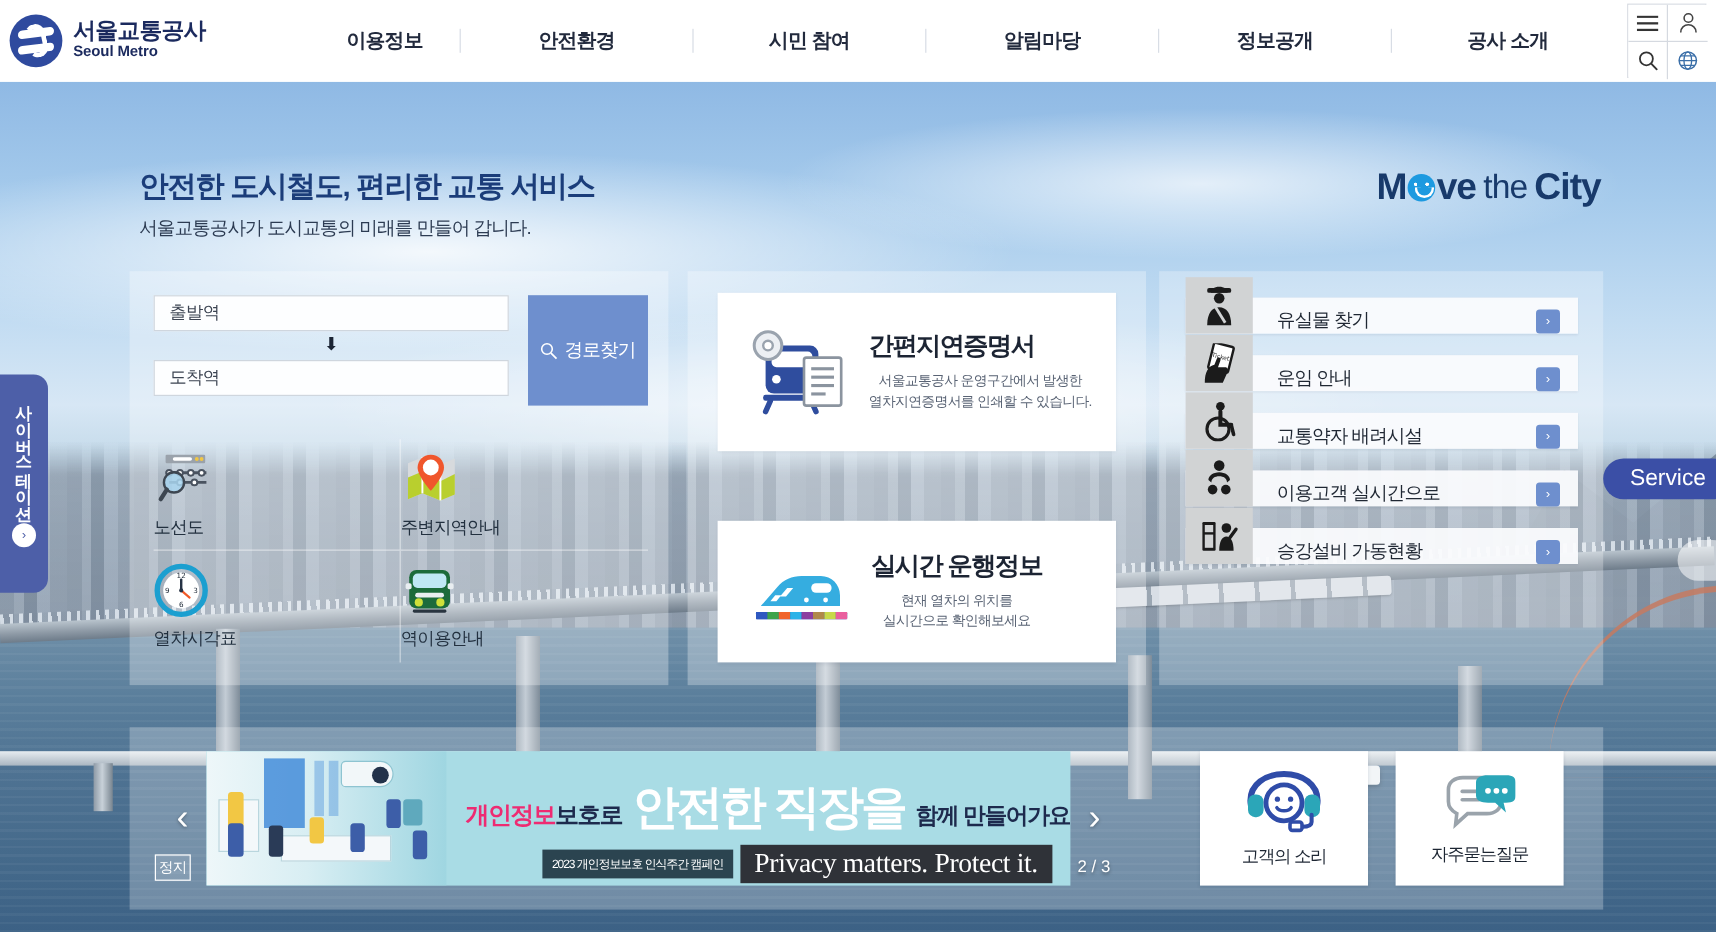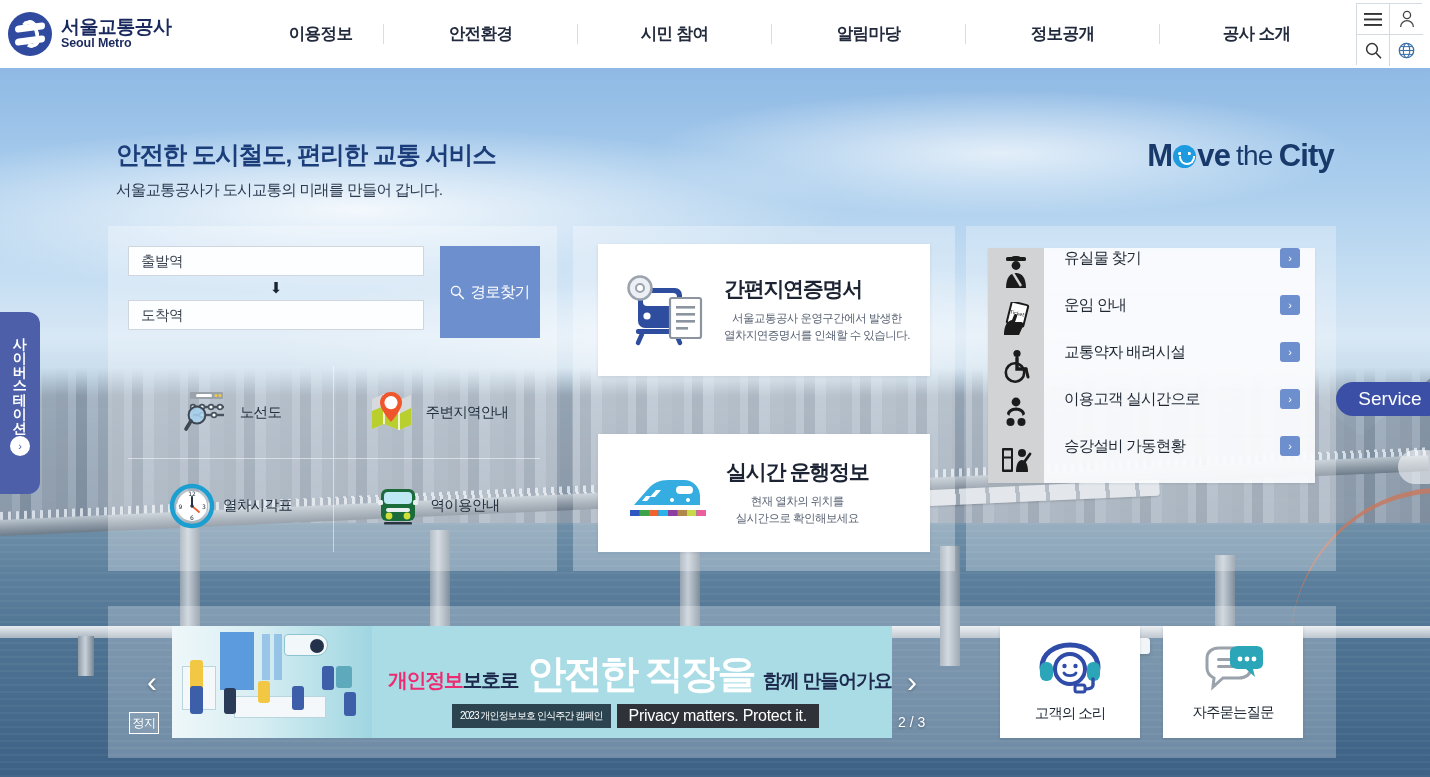--- a/index.html
+++ b/index.html
@@ -193,21 +193,21 @@
     background:#6e8fce; color:#fff; border:none; cursor:pointer;
     font-size:15.5px; font-weight:500; letter-spacing:-.7px;
     display:flex; align-items:center; justify-content:center; gap:5px;
     font-family:"Liberation Sans","DejaVu Sans",sans-serif;
   }
   .quick-grid {
     position:absolute; left:20px; top:140px; width:412px; height:186px;
     display:grid; grid-template-columns:1fr 1fr; grid-template-rows:1fr 1fr;
   }
   .quick-cell {
-    display:flex; flex-direction:row; align-items:center; justify-content:center;
+    display:flex; flex-direction:column; align-items:flex-start; justify-content:center;
     cursor:pointer; gap:8px;
     border-right:1px solid rgba(255,255,255,.5); border-bottom:1px solid rgba(255,255,255,.5);
   }
   .quick-cell:nth-child(2n) { border-right:none; }
   .quick-cell:nth-child(3),.quick-cell:nth-child(4) { border-bottom:none; }
   .quick-label { font-size:14.5px; color:#22303f; letter-spacing:-.7px; font-weight:500; }
 
   .panel-mid { position:absolute; left:573px; top:0; width:382px; height:345px; background:rgba(255,255,255,.30); }
   .card-mid {
     position:absolute; left:25px; width:332px; background:#fff;
@@ -216,21 +216,21 @@
   }
   .card-mid.a { top:18px; height:132px; }
   .card-mid.b { top:208px; height:118px; }
   .cm-text { line-height:1.25; }
   .cm-title { font-size:21px; font-weight:bold; color:#1c2433; letter-spacing:-1.3px; }
   .cm-desc { margin-top:8px; font-size:11.5px; color:#596374; letter-spacing:-.55px; line-height:1.5; text-align:center; }
 
   .panel-right { position:absolute; left:966px; top:0; width:370px; height:345px; background:rgba(255,255,255,.28); }
   .rlist { position:absolute; left:22px; top:22px; width:327px; }
   .ritem {
-    height:47px; display:flex; align-items:flex-start;
+    height:30px; margin-bottom:18px; display:flex; align-items:flex-end;
     background:rgba(250,251,253,.94); cursor:pointer;
     box-shadow:0 1px 2px rgba(30,50,80,.10);
   }
   .ricon {
     width:56px; height:47px; background:#d1d3d4; flex:0 0 56px;
     display:flex; align-items:center; justify-content:center;
   }
   .rlabel { flex:1; padding-left:20px; font-size:15.5px; color:#1f2733; letter-spacing:-.8px; }
   .rgo {
     width:20px; height:20px; margin-right:15px; background:#6e8fce;
@@ -302,21 +302,21 @@
   .bn-line1 { position:absolute; left:16px; top:28px; white-space:nowrap; display:flex; align-items:baseline; }
   .t-pink { color:#ee2b72; font-size:20px; font-weight:bold; letter-spacing:-1.4px; }
   .t-navy { color:#1d2a4d; font-size:20px; font-weight:bold; letter-spacing:-1.4px; }
   .t-white { color:#fff; font-size:39px; font-weight:bold; letter-spacing:-2.6px; margin:0 9px; line-height:1; }
   .t-dark { color:#1d2a4d; font-size:19px; font-weight:bold; letter-spacing:-1.2px; }
   .bn-line2 { position:absolute; left:80px; top:78px; display:flex; align-items:center; gap:6px; }
   .tag1 {
     background:#2b4450; color:#fff; font-size:10px; padding:5px 8px; letter-spacing:-.9px; white-space:nowrap;
   }
   .tag2 {
-    background:#2f3238; color:#fff; font-size:16px; padding:3px 12px; letter-spacing:-.3px; white-space:nowrap;
+    background:#2f3238; color:#fff; font-size:23px; padding:3px 12px; letter-spacing:-.3px; white-space:nowrap;font-family:Liberation Serif, serif;
   }
   .bcard {
     position:absolute; top:20px; width:140px; height:112px; background:#fff; cursor:pointer;
     display:flex; flex-direction:column; align-items:center; justify-content:center; gap:9px;
     box-shadow:0 1px 3px rgba(20,40,70,.14);
   }
   .bcard.one { left:892px; } .bcard.two { left:1055px; }
   .bcard-label { font-size:14.5px; color:#1d2633; letter-spacing:-1px; font-weight:500; }
 </style>
 </head>

